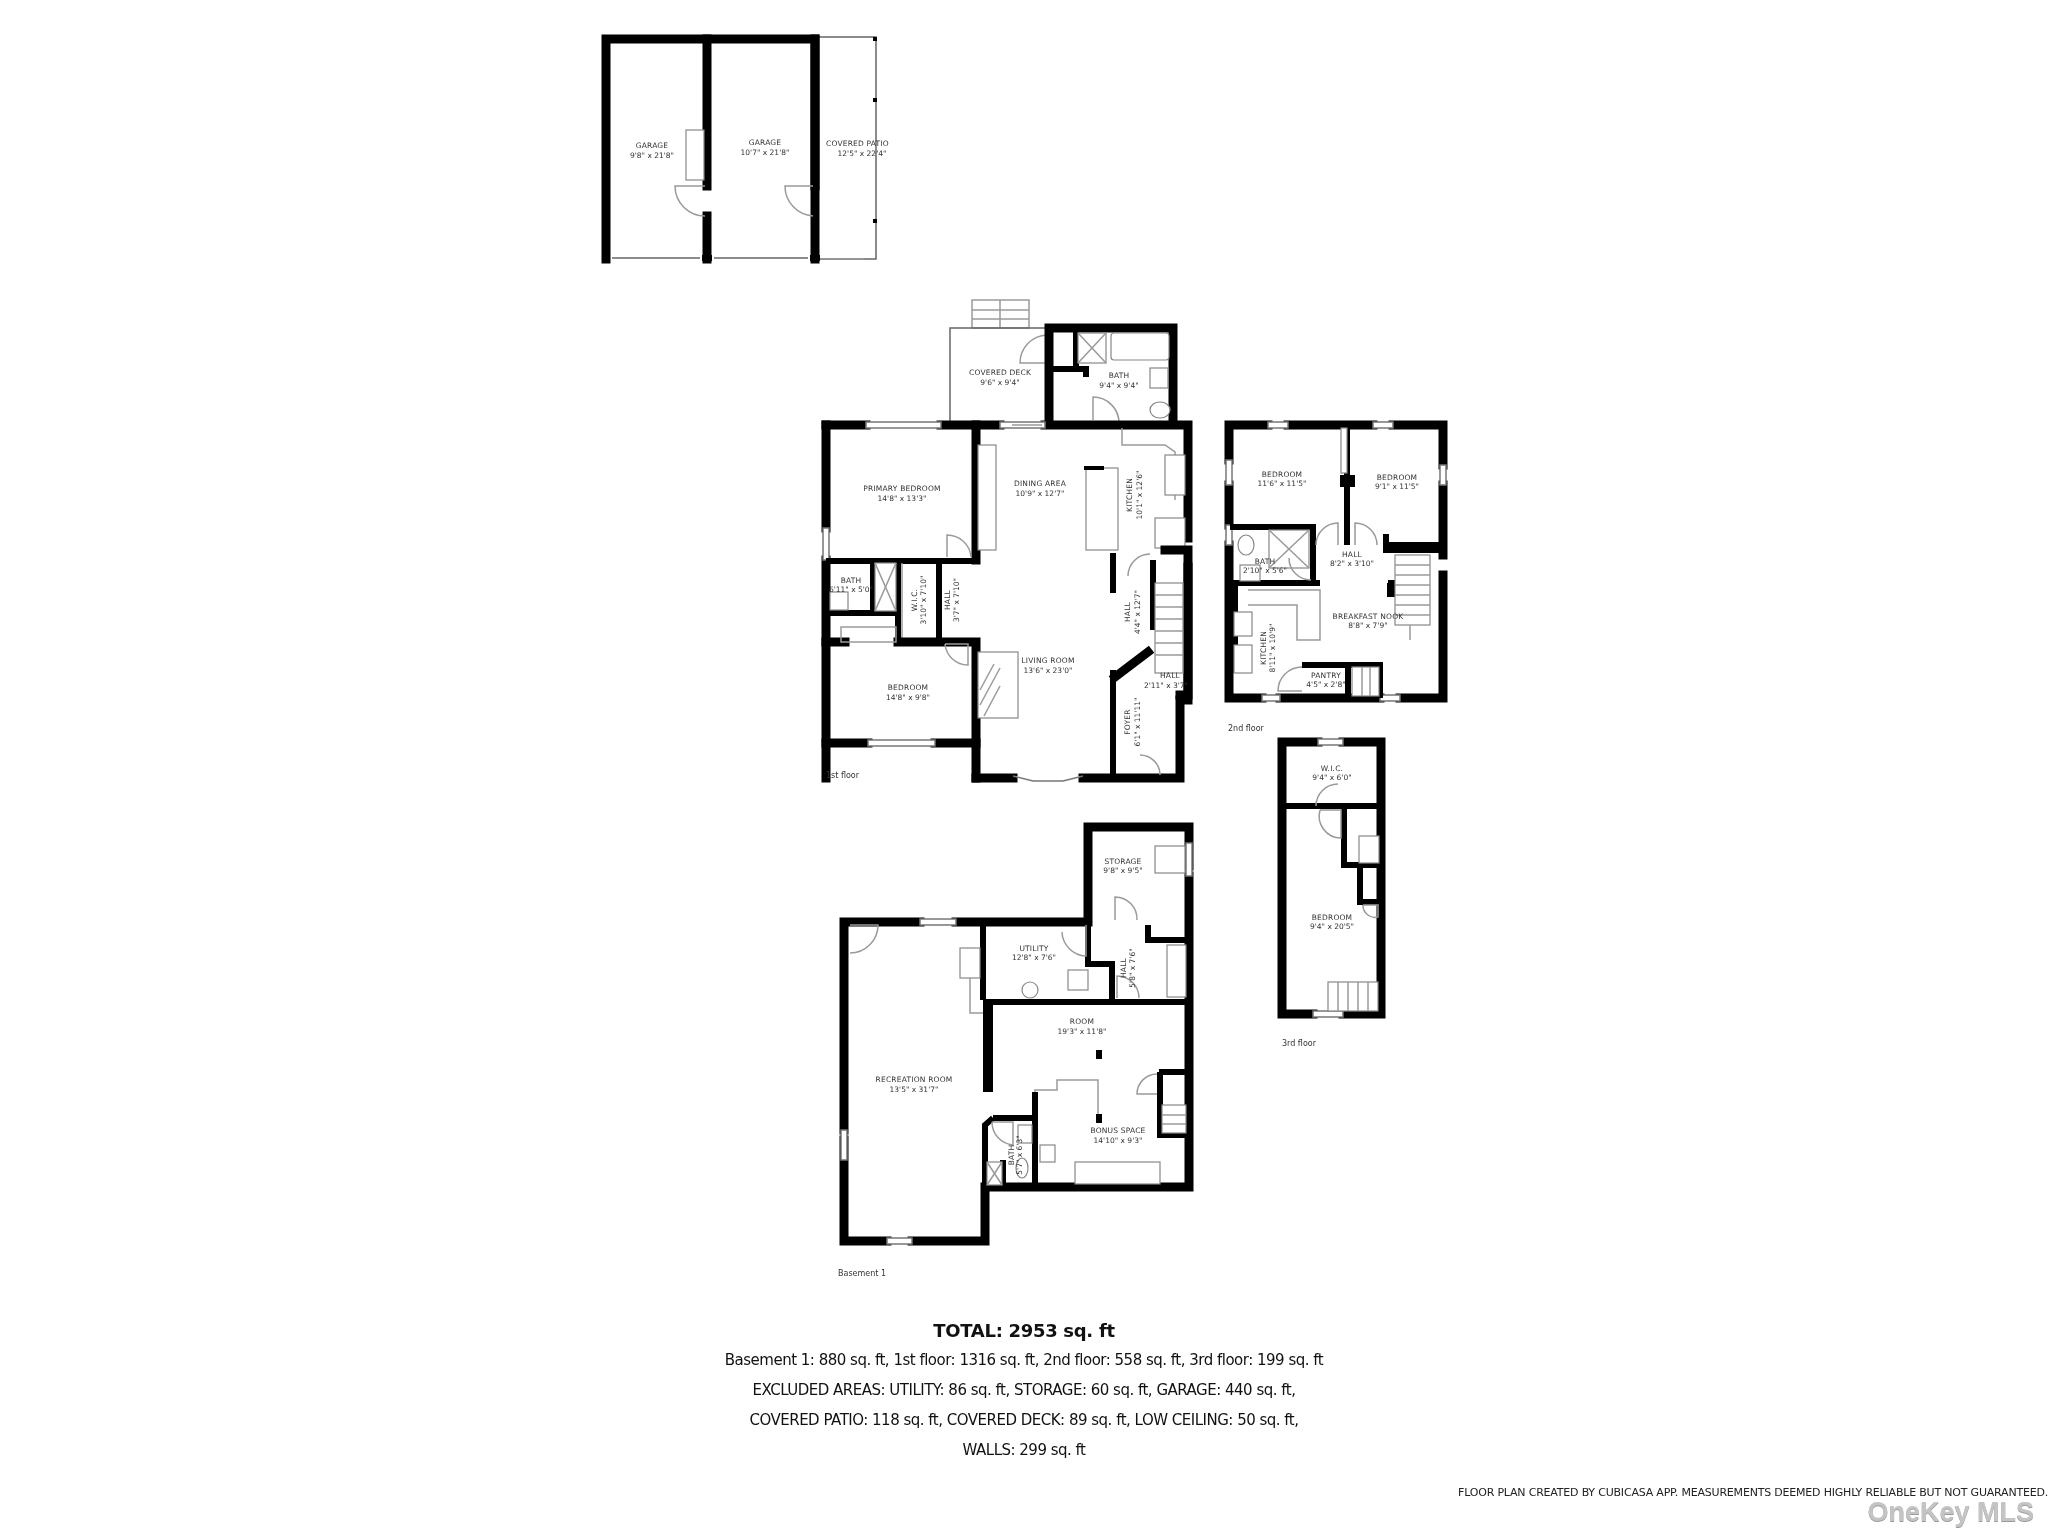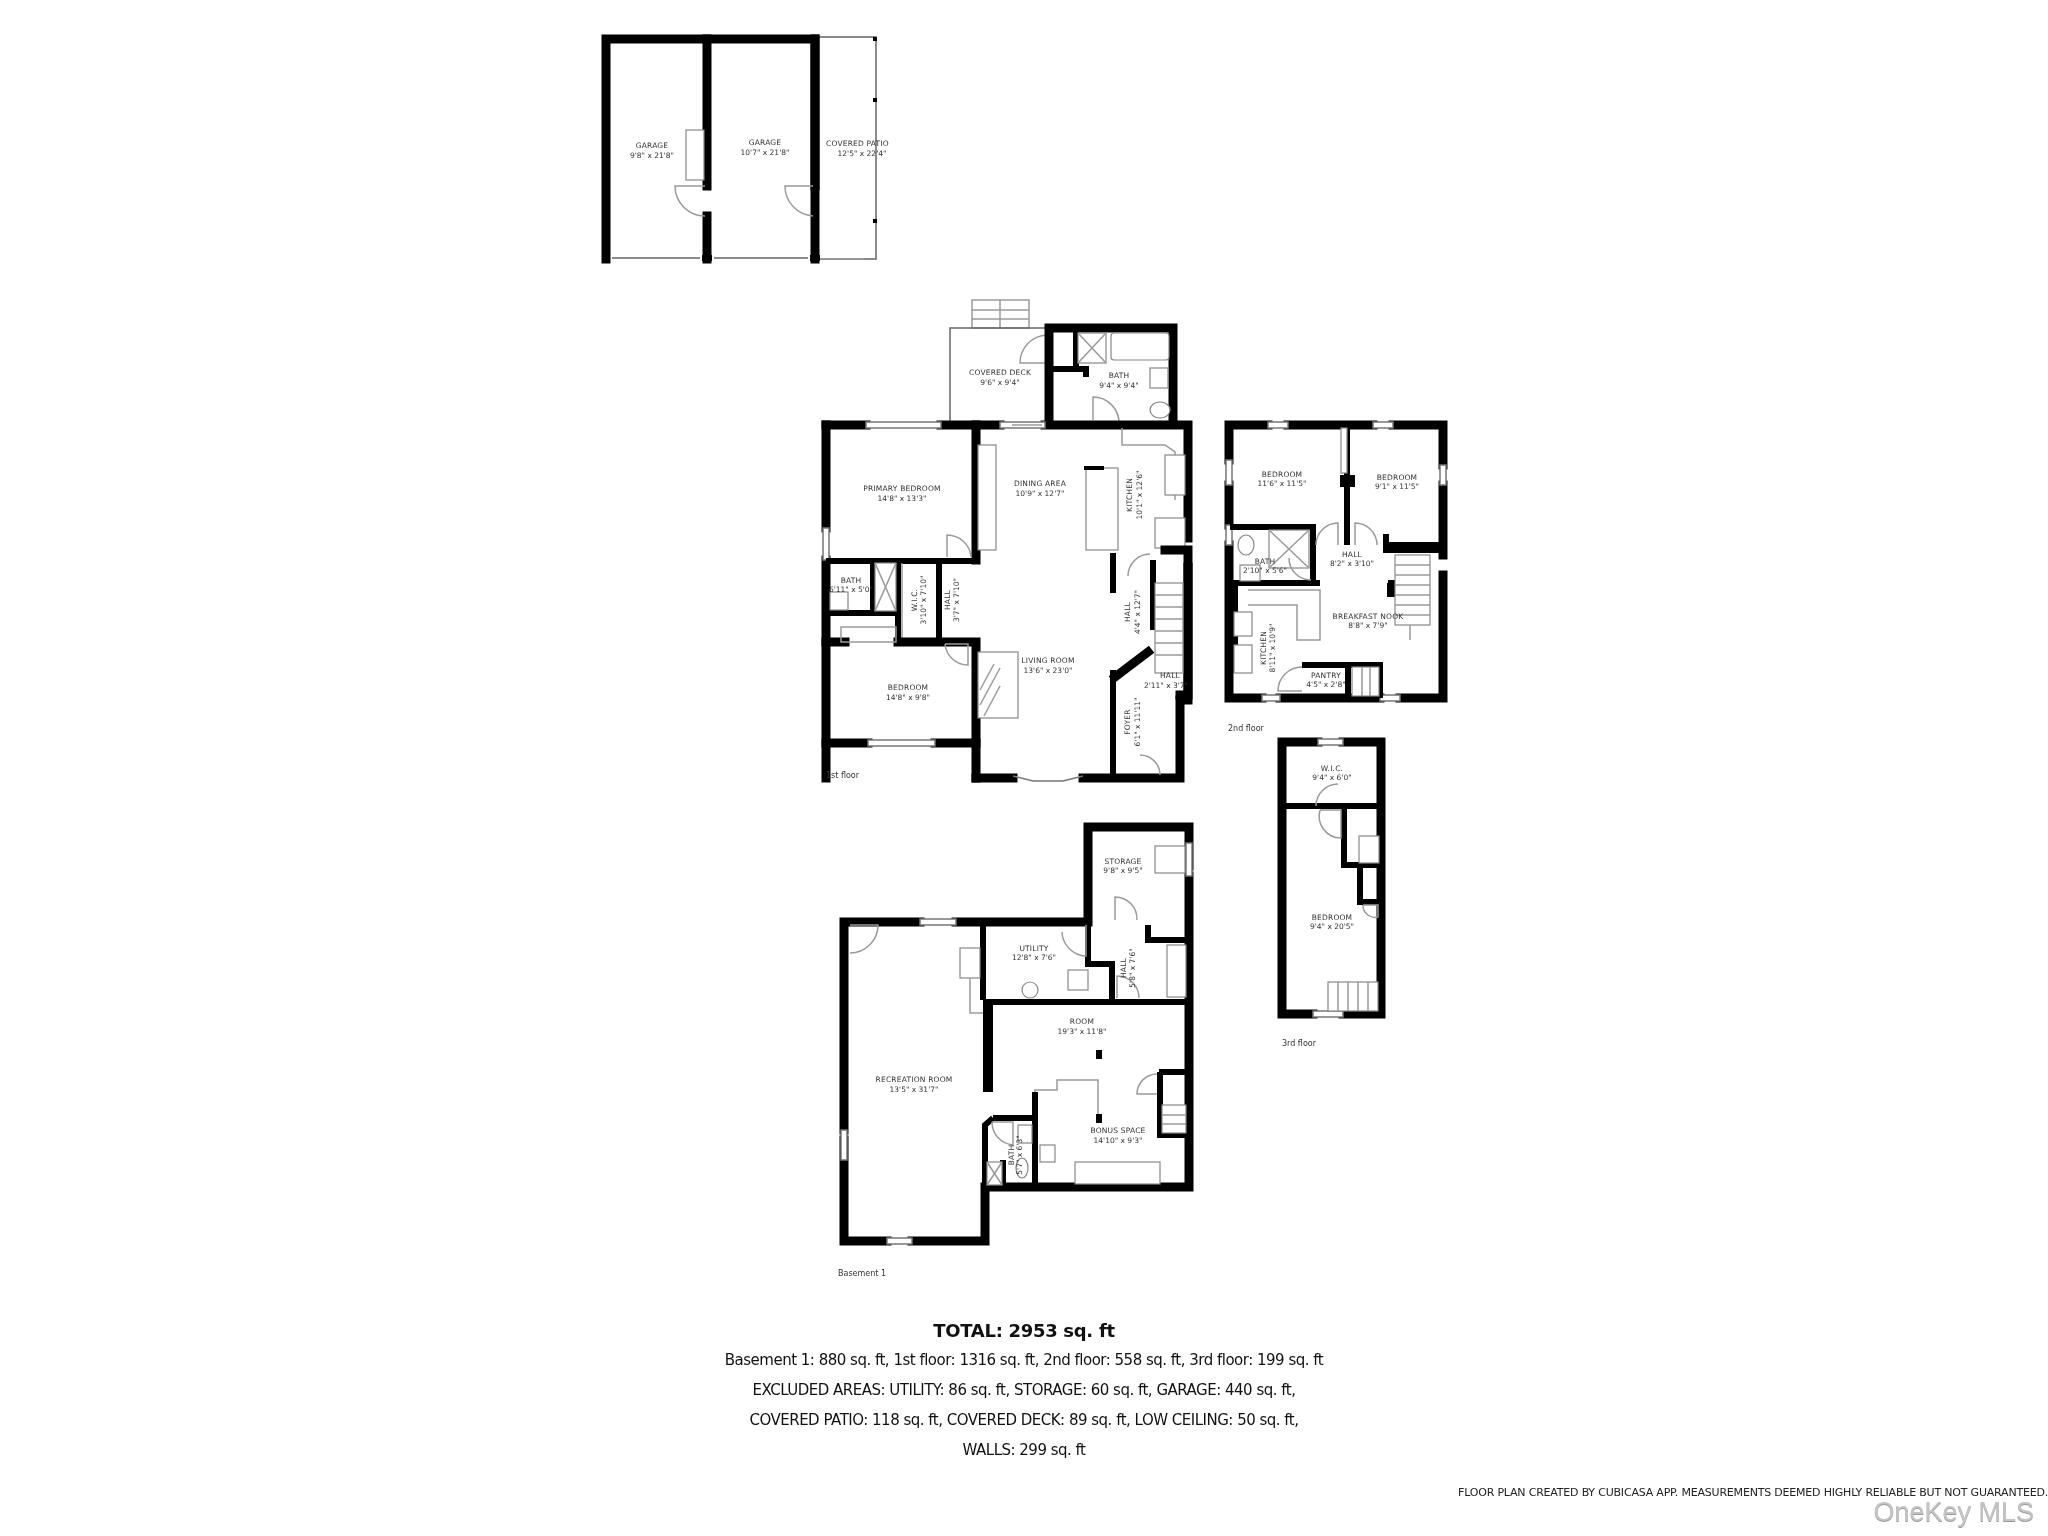--- a/index.html
+++ b/index.html
@@ -12,21 +12,21 @@
   .window { fill: #fff; stroke: #777; stroke-width: 1.5; }
   .fixture { fill: #fff; stroke: #888; stroke-width: 1.2; }
   .solid { fill: #000; }
   .room-name { font-size: 7.5px; fill: #333; text-anchor: middle; letter-spacing: 0.2px; }
   .room-dim { font-size: 7.5px; fill: #333; text-anchor: middle; }
   .floor-label { font-size: 8px; fill: #333; }
   .summary { position: absolute; left: 0; width: 2048px; text-align: center; font-family: "DejaVu Sans", "Liberation Sans", sans-serif; }
   .summary .total { position: absolute; top: 1320px; left: 0; width: 100%; font-size: 18px; font-weight: bold; letter-spacing: -0.3px; }
   .summary .line { position: absolute; left: 0; width: 100%; font-size: 15px; letter-spacing: -0.5px; color: #111; }
   .disclaimer { position: absolute; top: 1486px; left: 0; width: 2048px; text-align: right; font-size: 11px; color: #222; letter-spacing: -0.2px; }
-  .watermark { position: absolute; right: 14px; bottom: 8px; font-family: "Liberation Sans", sans-serif; font-size: 27px; color: #c4c4c4; text-shadow: 0 1px 0 #9a9a9a; }
+  .watermark { position: absolute; right: 14px; bottom: 8px; font-family: "Liberation Sans", sans-serif; font-size: 27px; color: #c4c4c4; text-shadow: 0 1px 0 #9a9a9a; font-weight: bold; }
 </style>
 </head>
 <body>
 
 <svg id="plan" viewBox="0 0 2048 1536" xmlns="http://www.w3.org/2000/svg">
 
   <g>
     <rect x="876" y="37" width="0" height="0"></rect>
     <polyline class="line-mid" points="817,37 876,37 876,259 817,259"></polyline>
     <rect class="solid" x="873" y="37" width="4" height="4"></rect>

